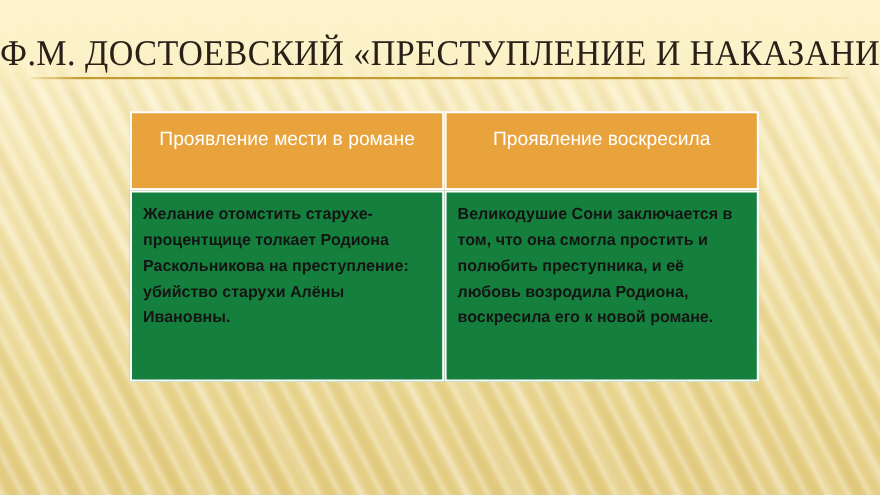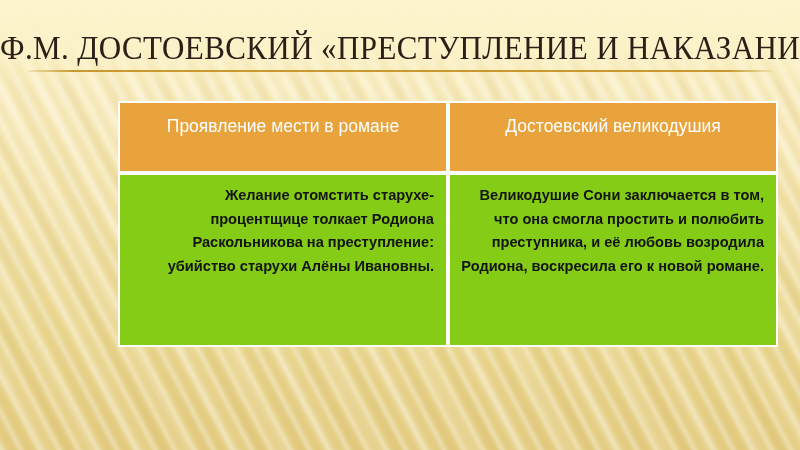--- a/index.html
+++ b/index.html
@@ -121,21 +121,21 @@
         rgba(196,150,42,0.95) 6%,
         rgba(196,150,42,0.95) 94%,
         rgba(196,150,42,0.15) 100%);
   }
 
   
   .table {
     position: absolute;
     left: 118px;
     top: 101px;
-    width: 660px;
+    width: 572px;
     border-collapse: separate;
     border-spacing: 0;
     table-layout: fixed;
   }
   .table td {
     vertical-align: top;
     padding: 0;
   }
   .cell {
     box-sizing: border-box;
@@ -146,26 +146,26 @@
     background: #E8A33D;
     color: #FFFFFF;
     font-size: 17.5px;
     line-height: 23px;
     text-align: center;
     padding: 12px 10px 8px 10px;
     font-weight: normal;
   }
   .body-cell {
     height: 174px;
-    background: #84cc16;
+    background: #15803d;
     color: #141414;
     font-size: 14.6px;
     line-height: 23.5px;
     font-weight: bold;
-    text-align: right;
+    text-align: left;
     padding: 9px 12px 8px 10px;
   }
   .cell-text {
     display: block;
     white-space: pre-line;
   }
 </style>
 </head>
 <body>
 
@@ -189,21 +189,21 @@
   <table class="table">
     <thead>
       <tr>
         <td>
           <div class="cell head-cell">
             <span class="cell-text">Проявление мести в романе</span>
           </div>
         </td>
         <td>
           <div class="cell head-cell">
-            <span class="cell-text">Достоевский великодушия</span>
+            <span class="cell-text">Проявление воскресила</span>
           </div>
         </td>
       </tr>
     </thead>
     <tbody>
       <tr>
         <td>
           <div class="cell body-cell">
             <span class="cell-text">Желание отомстить старухе-процентщице толкает Родиона Раскольникова на преступление: убийство старухи Алёны Ивановны.</span>
           </div>

